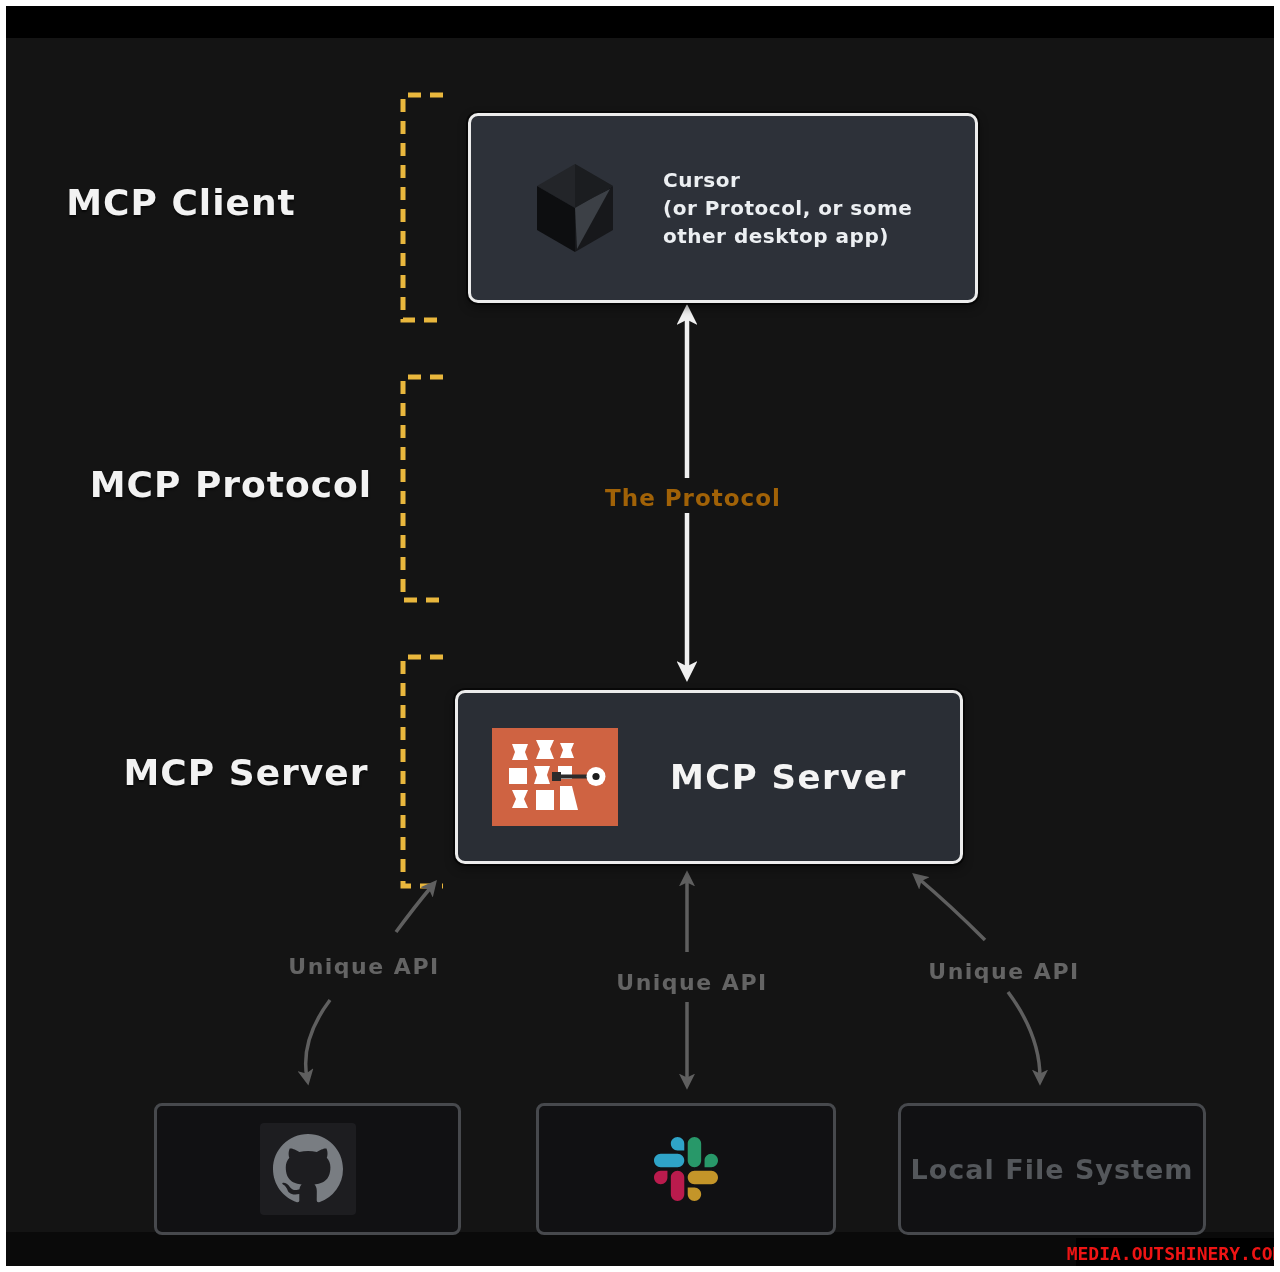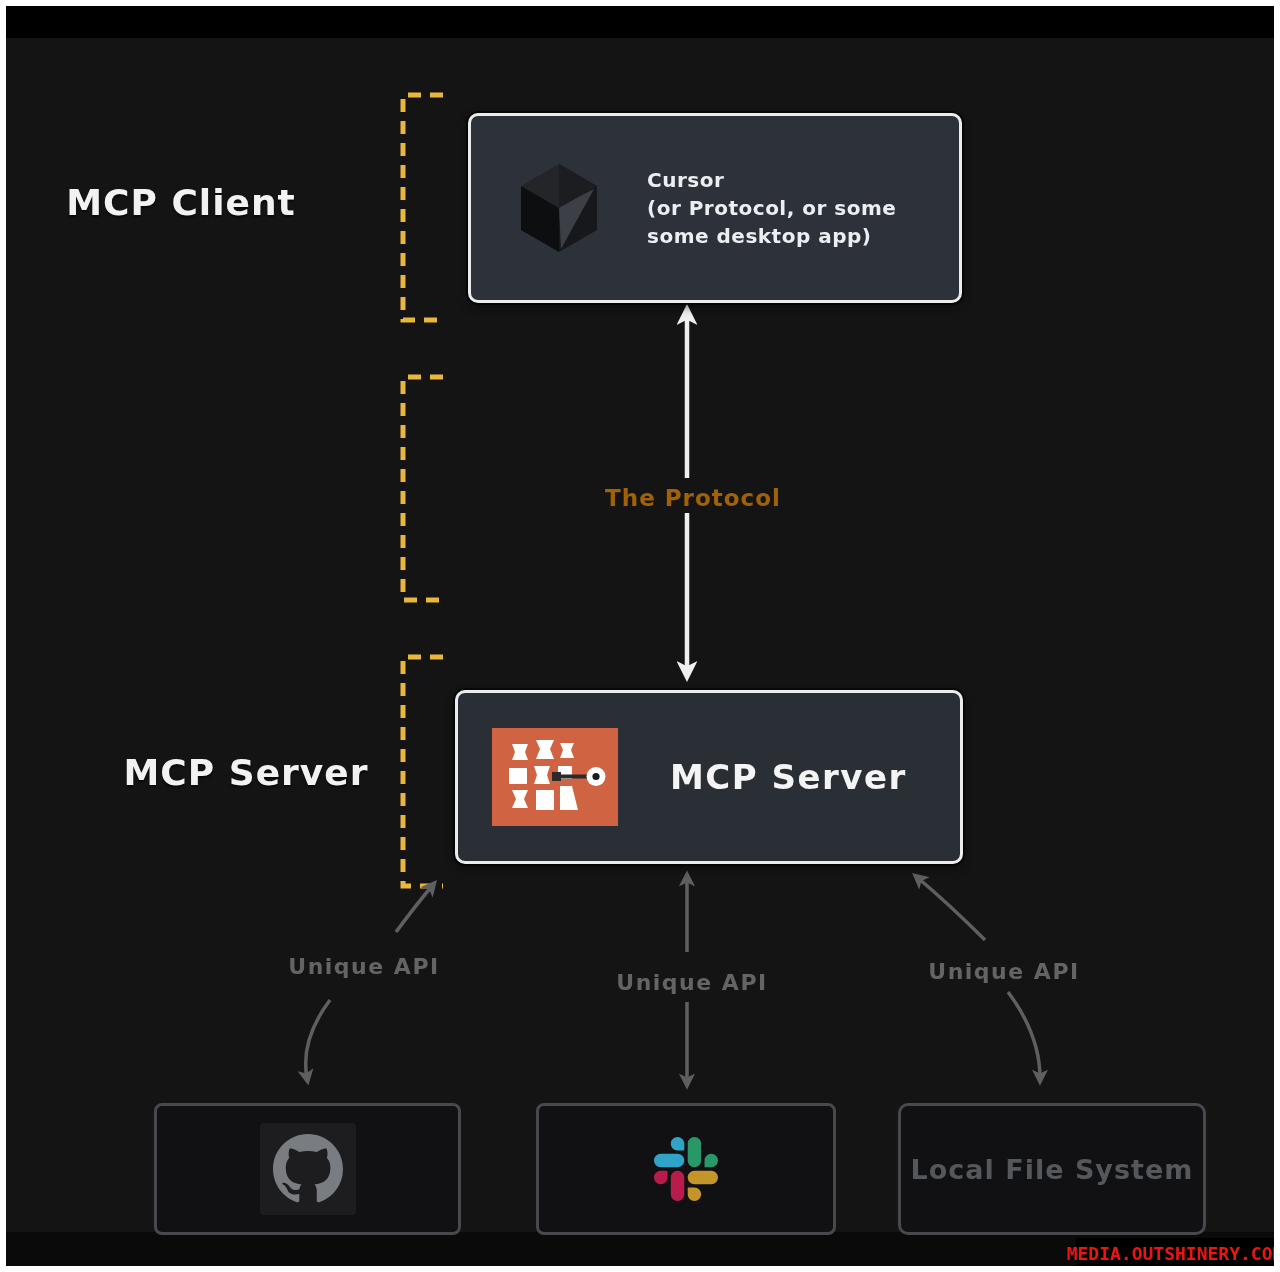--- a/index.html
+++ b/index.html
@@ -32,21 +32,21 @@
 
   .node-box{
     position:absolute;
     background:#2d3139;
     border:3px solid #ececec;
     border-radius:10px;
     box-shadow:0 0 0 2px rgba(0,0,0,.55), 0 4px 10px rgba(0,0,0,.5);
     display:flex;align-items:center;
     z-index:3;
   }
-  #client-box{left:462px;top:107px;width:450px;height:184px;padding-left:38px;gap:38px;}
+  #client-box{left:462px;top:107px;width:450px;height:184px;padding-left:54px;gap:38px;}
   #server-box{left:449px;top:684px;width:468px;height:168px;background:#2a2e35;padding-left:34px;gap:52px;}
 
   .client-lines{color:#eceff2;font-size:20px;font-weight:bold;line-height:28px;letter-spacing:.5px;}
   .server-label{color:#f4f4f4;font-size:34px;font-weight:bold;letter-spacing:1.5px;}
 
   .protocol-label{
     position:absolute;left:567px;top:479px;width:240px;
     text-align:center;color:#a16207;font-size:23px;font-weight:bold;
     letter-spacing:1px;z-index:3;
   }
@@ -123,36 +123,37 @@
       <path d="M390 926 Q410 899 426 880" marker-end="url(#mg)"></path>
       <path d="M324 994 Q294 1034 301 1072" marker-end="url(#mg)"></path>
       <path d="M681 946 L681 872" marker-end="url(#mg)"></path>
       <path d="M681 996 L681 1076" marker-end="url(#mg)"></path>
       <path d="M979 934 Q944 899 912 872" marker-end="url(#mg)"></path>
       <path d="M1002 986 Q1034 1029 1034 1072" marker-end="url(#mg)"></path>
     </g>
   </svg>
 
   <div class="layer-label" id="lbl-client">MCP Client</div>
+  <div class="layer-label" id="lbl-protocol">MCP Protocol</div>
   <div class="layer-label" id="lbl-server">MCP Server</div>
 
   <div class="node-box" id="client-box">
     <span class="icon-wrap">
       <svg width="100" height="100" viewBox="0 0 100 100">
         <polygon points="50,6 88,28 50,50 12,28" fill="#232529"></polygon>
         <polygon points="12,28 50,50 50,94 12,72" fill="#0d0e10"></polygon>
         <polygon points="88,28 88,72 50,94 50,50" fill="#17181b"></polygon>
         <polygon points="50,49 85,31 52,91" fill="#3c4046"></polygon>
         <polygon points="50,6 88,28 50,50" fill="#1b1d20"></polygon>
       </svg>
     </span>
     <div class="client-lines">
       <div>Cursor</div>
       <div>(or Protocol, or some</div>
-      <div>some desktop app)</div>
+      <div>other desktop app)</div>
     </div>
   </div>
 
   <div class="protocol-label">The Protocol</div>
 
   <div class="node-box" id="server-box">
     <span class="icon-wrap">
       <svg width="126" height="98" viewBox="0 0 126 98">
         <rect x="0" y="0" width="126" height="98" fill="#cf6342"></rect>
         <g fill="#ffffff">

